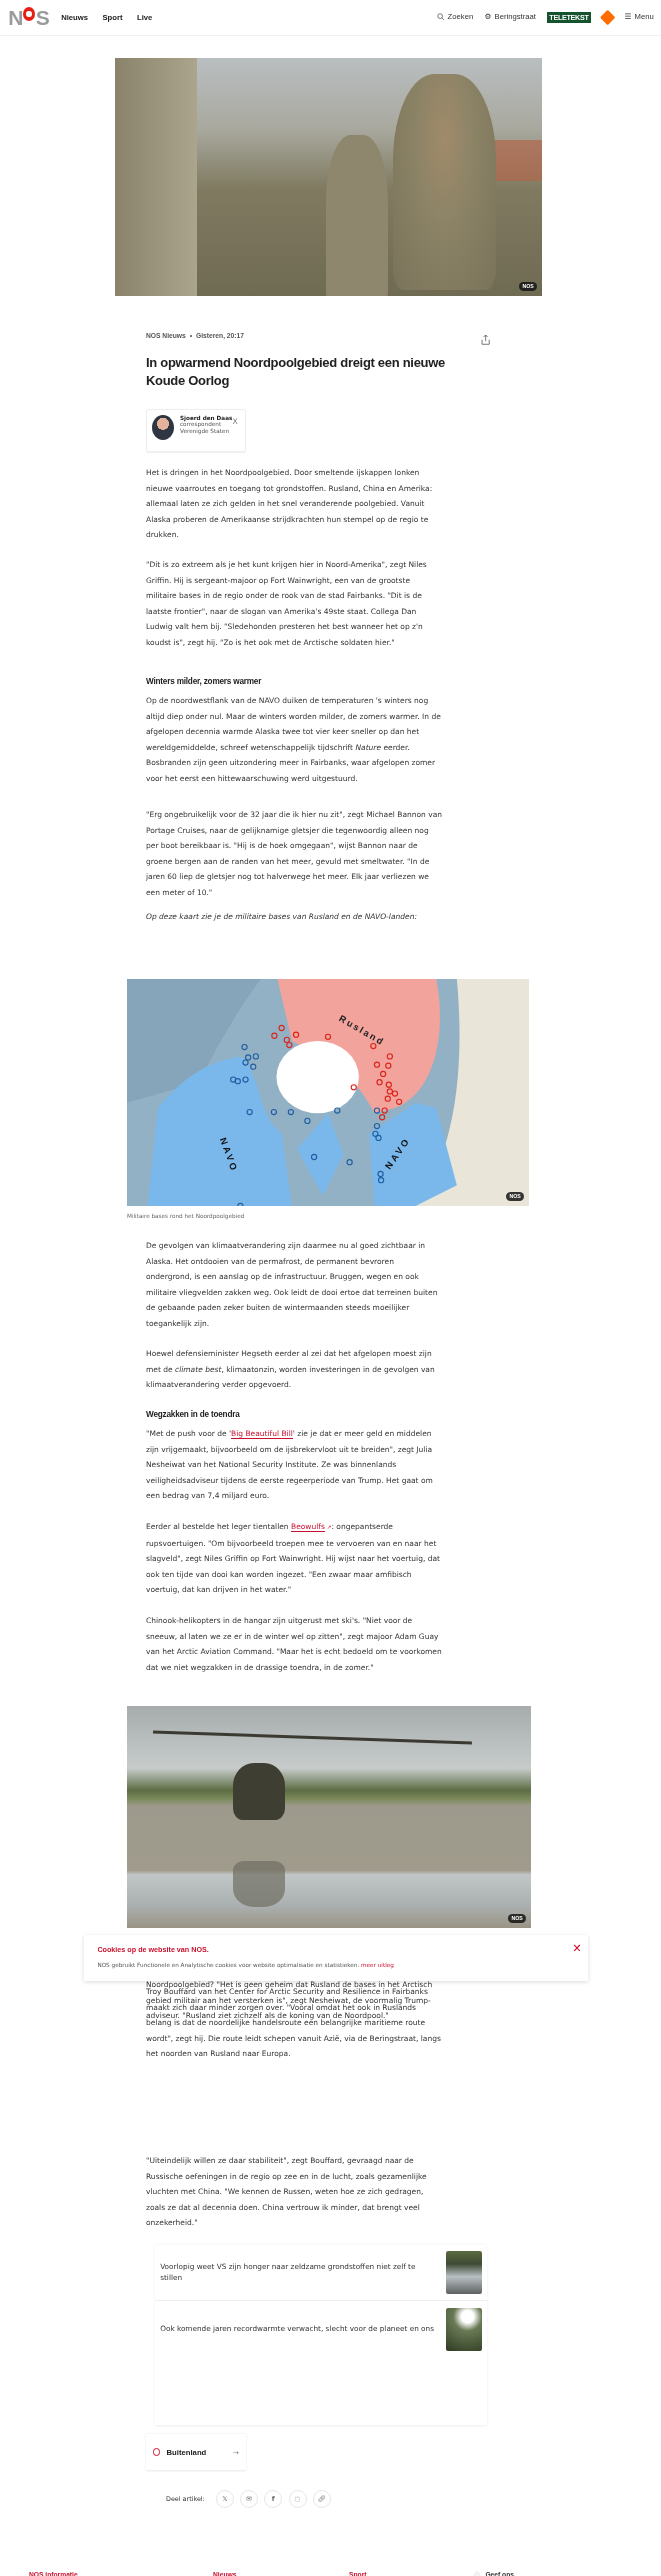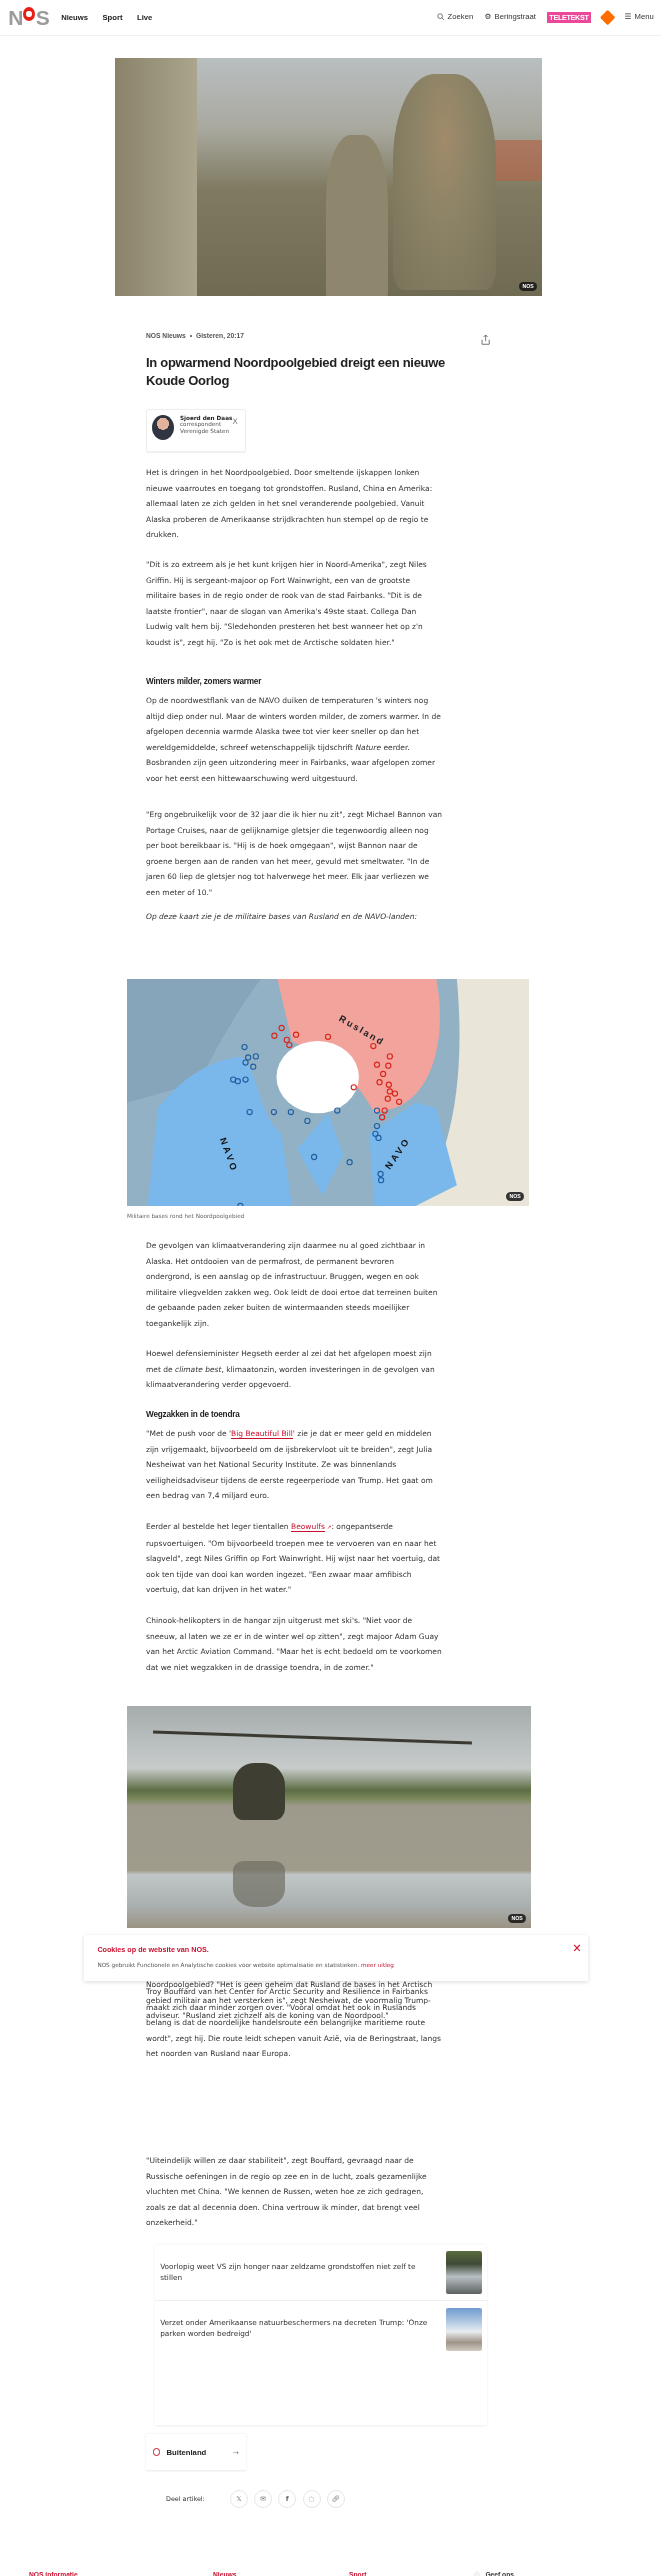--- a/index.html
+++ b/index.html
@@ -6,21 +6,21 @@
 html,body{width:662px;background:#fff;color:#222;font-family:"DejaVu Sans","Liberation Sans",sans-serif}
 body{position:relative;height:2887px;overflow:hidden}
 a{color:inherit;text-decoration:none}
 .hdr{position:absolute;top:0;left:0;width:662px;height:36px;display:flex;align-items:center;padding:0 8.2px;border-bottom:0.5px solid #f0f0f0;background:#fff}
 .logo{font-family:"Liberation Sans",sans-serif;font-weight:900;font-size:21px;letter-spacing:-1px;color:#9b9b9b;line-height:1;display:flex;align-items:flex-start}
 .logo .o{display:inline-block;width:12.4px;height:14.4px;border-radius:50%;background:#e61e14;position:relative;margin:0 0.5px}
 .logo .o:after{content:"";position:absolute;left:3.6px;top:4.1px;width:5.2px;height:6.2px;border-radius:50%;background:#fff}
 .nav{display:flex;gap:14.4px;margin-left:12.4px;font-family:"Liberation Sans",sans-serif;font-weight:700;font-size:7.7px;color:#222}
 .hdr-right{margin-left:auto;display:flex;align-items:flex-start;gap:11.3px;font-family:"Liberation Sans",sans-serif;font-size:7.7px;color:#333}
 .hdr-right .item{display:flex;align-items:center;gap:3.1px}
-.ttx{font-family:"Liberation Sans",sans-serif;font-weight:900;font-size:7.2px;color:#fff;background:#ec4899;padding:1px 2.1px;letter-spacing:-0.3px}
+.ttx{font-family:"Liberation Sans",sans-serif;font-weight:900;font-size:7.2px;color:#fff;background:#14532d;padding:1px 2.1px;letter-spacing:-0.3px}
 .npo{width:11.3px;height:11.3px;background:#ff6d00;transform:rotate(45deg);border-radius:1.5px}
 .hero{position:absolute;left:115px;top:58px;width:427px;height:238px;background:linear-gradient(180deg,#b9bec0 0%,#a8a89e 30%,#7f7a60 55%,#6f6a52 100%);overflow:hidden}
 .hero .b1{position:absolute;left:278px;top:15.5px;width:103px;height:216px;background:radial-gradient(ellipse at 50% 30%,#a08b6a 0%,#8c8366 40%,#79735a 100%);border-radius:40% 40% 10% 10%}
 .hero .b2{position:absolute;left:0;top:0;width:82px;height:238px;background:linear-gradient(90deg,#8a836a,#aba58e)}
 .hero .b3{position:absolute;left:211px;top:77px;width:62px;height:165px;background:#8f876d;border-radius:40% 40% 5% 5%}
 .hero .roof{position:absolute;left:289px;top:82px;width:138px;height:41px;background:#b0674a;opacity:.7}
 .badge{position:absolute;right:5.2px;bottom:5.2px;background:rgba(20,20,20,.85);color:#fff;font-family:"Liberation Sans",sans-serif;font-weight:700;font-size:5.2px;padding:1.5px 3.1px;border-radius:5.2px}
 .meta{position:absolute;left:146px;top:332px;font-family:"Liberation Sans",sans-serif;font-size:6.7px;color:#555;font-weight:700}
 .share-top{position:absolute;left:481px;top:334px;width:9.3px;height:11.3px;color:#444}
 .title{position:absolute;left:146px;top:354px;width:309px;font-family:"Liberation Sans",sans-serif;font-weight:700;font-size:13px;line-height:18px;color:#222;letter-spacing:-0.3px}
@@ -52,21 +52,21 @@
 .rel-item .th{width:36px;height:43px;border-radius:2.1px;flex-shrink:0}
 .th1{background:linear-gradient(180deg,#5a6b3e 0%,#3f4a35 30%,#b8c0c4 60%,#5c6060 100%)}
 .th2{background:radial-gradient(circle at 60% 20%,#fff 0 15%,#6a7a55 35%,#2e3a22 100%)}
 .th3{background:linear-gradient(180deg,#6f9bd0 0%,#b8cde4 35%,#e8ecef 55%,#a09488 80%,#d0cbc4 100%)}
 .cat{position:absolute;left:146px;top:2434px;width:100px;height:36px;background:#fff;box-shadow:0 0.5px 2.6px rgba(0,0,0,.1);border-radius:1.5px;display:flex;align-items:center;padding:0 7.2px}
 .cat .globe{width:7.2px;height:7.2px;border:0.8px solid #c8102e;border-radius:50%;margin-right:6.2px}
 .cat .cl{font-family:"Liberation Sans",sans-serif;font-weight:700;font-size:7.7px;color:#222;flex:1}
 .cat .arr{color:#888;font-size:7.2px}
 .share-row{position:absolute;left:166px;top:2490px;display:flex;align-items:center;gap:6.2px;font-size:6.4px;color:#333}
 .share-row .sb{width:18px;height:18px;border-radius:50%;border:0.5px solid #e6e6e6;display:flex;align-items:center;justify-content:center;color:#666;font-size:6.7px}
-.share-row .lbl{margin-right:19px}
+.share-row .lbl{margin-right:5px}
 .footer{position:absolute;left:0;top:2571px;width:662px}
 .fcol{position:absolute;top:0}
 .fcol h4{font-family:"Liberation Sans",sans-serif;font-weight:700;font-size:6.7px;color:#c8102e;margin-bottom:13.4px;height:10.3px}
 .cta{position:absolute;left:194px;width:64px;display:flex}
 .cta .ci{width:10.3px;height:26px;border-radius:50%;background:#f3f3f3;margin-right:3.1px;flex-shrink:0;color:#c8102e;display:flex;align-items:center;justify-content:center;font-size:5.7px}
 .cta .ctt{font-family:"Liberation Sans",sans-serif;font-size:6.7px;color:#333;font-weight:700}
 </style>
 </head>
 <body>
 
@@ -219,22 +219,22 @@
   <div class="cd"><span>NOS gebruikt Functionele en Analytische cookies voor website optimalisatie en statistieken.</span> <a>meer uitleg</a></div>
   <span class="cx">✕</span>
 </div>
 
 <div class="related">
   <a class="rel-item">
       <span class="rt">Voorlopig weet VS zijn honger naar zeldzame grondstoffen niet zelf te stillen</span>
       <span class="th th1"></span>
     </a>
   <a class="rel-item">
-      <span class="rt">Verzet onder Amerikaanse natuurbeschermers na decreten Trump: 'Onze parken worden bedreigd'</span>
-      <span class="th th3"></span>
+      <span class="rt">Ook komende jaren recordwarmte verwacht, slecht voor de planeet en ons</span>
+      <span class="th th2"></span>
     </a>
 </div>
 
 <a class="cat">
   <span class="globe"></span>
   <span class="cl">Buitenland</span>
   <span class="arr">→</span>
 </a>
 
 <div class="share-row">

